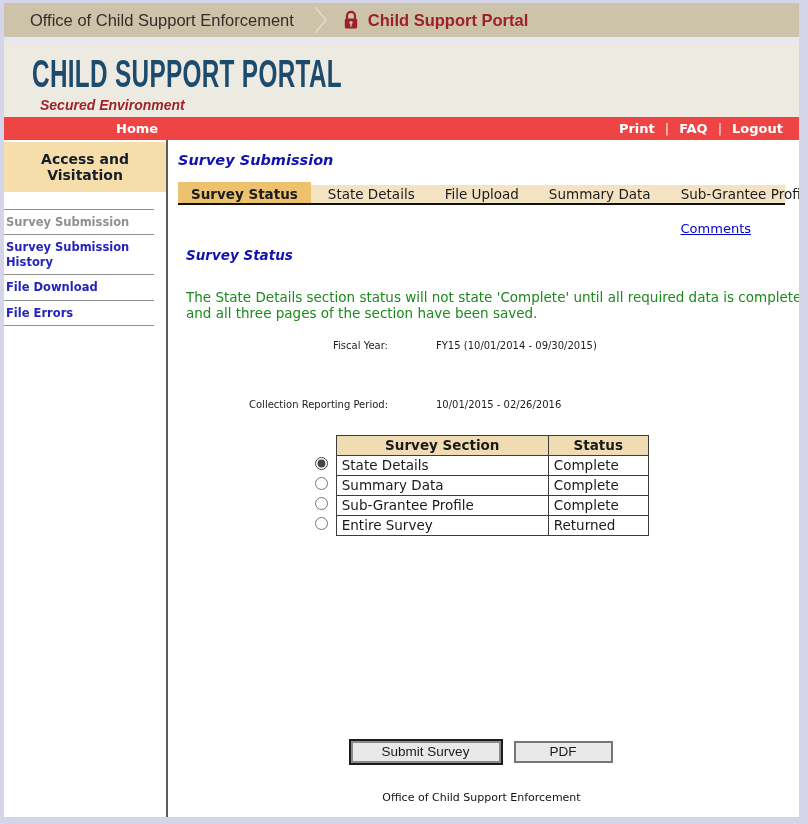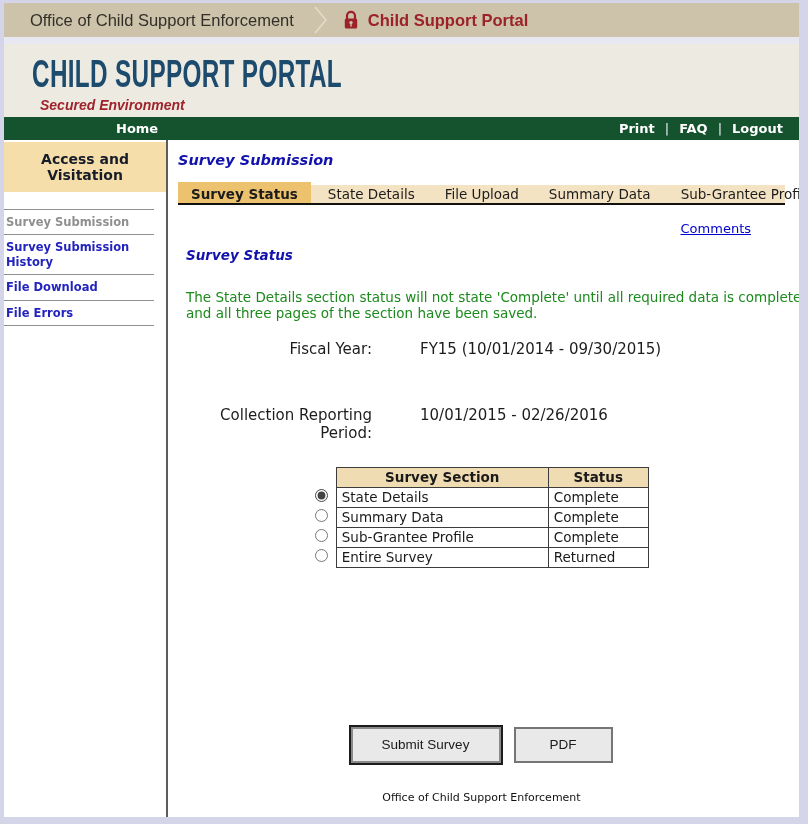--- a/index.html
+++ b/index.html
@@ -46,21 +46,21 @@
   .masthead .sub {
     margin: 4px 0 0 8px;
     font-family: "Liberation Sans", sans-serif;
     font-size: 14px; font-weight: bold; font-style: italic;
     color: #9f232b;
   }
 
   
   .navbar {
     height: 23px; flex: 0 0 23px;
-    background: #14532d; color: #ffffff;
+    background: #ef4444; color: #ffffff;
     display: flex; align-items: center;
     font-size: 13px; font-weight: bold;
   }
   .navbar .home { margin-left: 112px; cursor: pointer; }
   .navbar .right { margin-left: auto; margin-right: 16px; display: flex; align-items: center; gap: 10px; }
   .navbar .right a { color: #ffffff; text-decoration: none; cursor: pointer; }
   .navbar .sep { color: #e8eef4; font-weight: normal; }
 
   
   .content { flex: 1; display: flex; background: #ffffff; min-height: 0; }
@@ -122,43 +122,43 @@
     font-size: 13.5px; font-weight: bold; font-style: italic;
     color: #1212ad;
   }
 
   .notice {
     margin: 27px 0 0 8px; width: 630px;
     font-size: 13.5px; line-height: 1.18; color: #1c8a1c;
   }
 
   .fiscal {
-    margin: 18px 0 0 12px;
+    margin: 18px 0 0 28px;
     display: grid; grid-template-columns: 182px auto;
     column-gap: 5px; row-gap: 3px;
-    font-size: 15px; color: #1c1c1c; gap: 48px;
+    font-size: 10px; color: #1c1c1c; gap: 48px;
   }
   .fiscal .flabel { text-align: right; }
 
   
   .table-wrap { margin-top: 25px; display: flex; justify-content: center; }
   table.status-table { border-collapse: collapse; font-size: 13.5px; color: #1a1a1a; }
   .status-table th, .status-table td { border: 1px solid #3c3c3c; padding: 1px 5px; height: 20px; }
   .status-table th { background: #f0dcb3; font-weight: bold; text-align: center; }
   .status-table .col-section { width: 212px; }
   .status-table .col-status  { width: 100px; }
   .status-table .rcell { border: none; background: transparent; padding: 0 7px 0 0; text-align: center; width: 22px; }
   .status-table input[type="radio"] { width: 13px; height: 13px; margin: 0; accent-color: #444444; cursor: pointer; }
 
   .spacer { flex: 1; }
 
   
   .btn-row { display: flex; justify-content: center; gap: 13px; margin-bottom: 28px; }
   .btn {
-    height: 36px; background: #e9e9e9;
+    height: 22px; background: #e9e9e9;
     border: 2px solid #757575;
     font-family: "Liberation Sans", sans-serif;
     font-size: 13.5px; color: #1a1a1a;
     cursor: pointer; padding: 0;
   }
   .btn.primary { width: 150px; border-color: #8a8a8a; outline: 2px solid #1c1c1c; }
   .btn.pdf { width: 99px; }
   .btn.newsel { width: 148px; }
 
   

